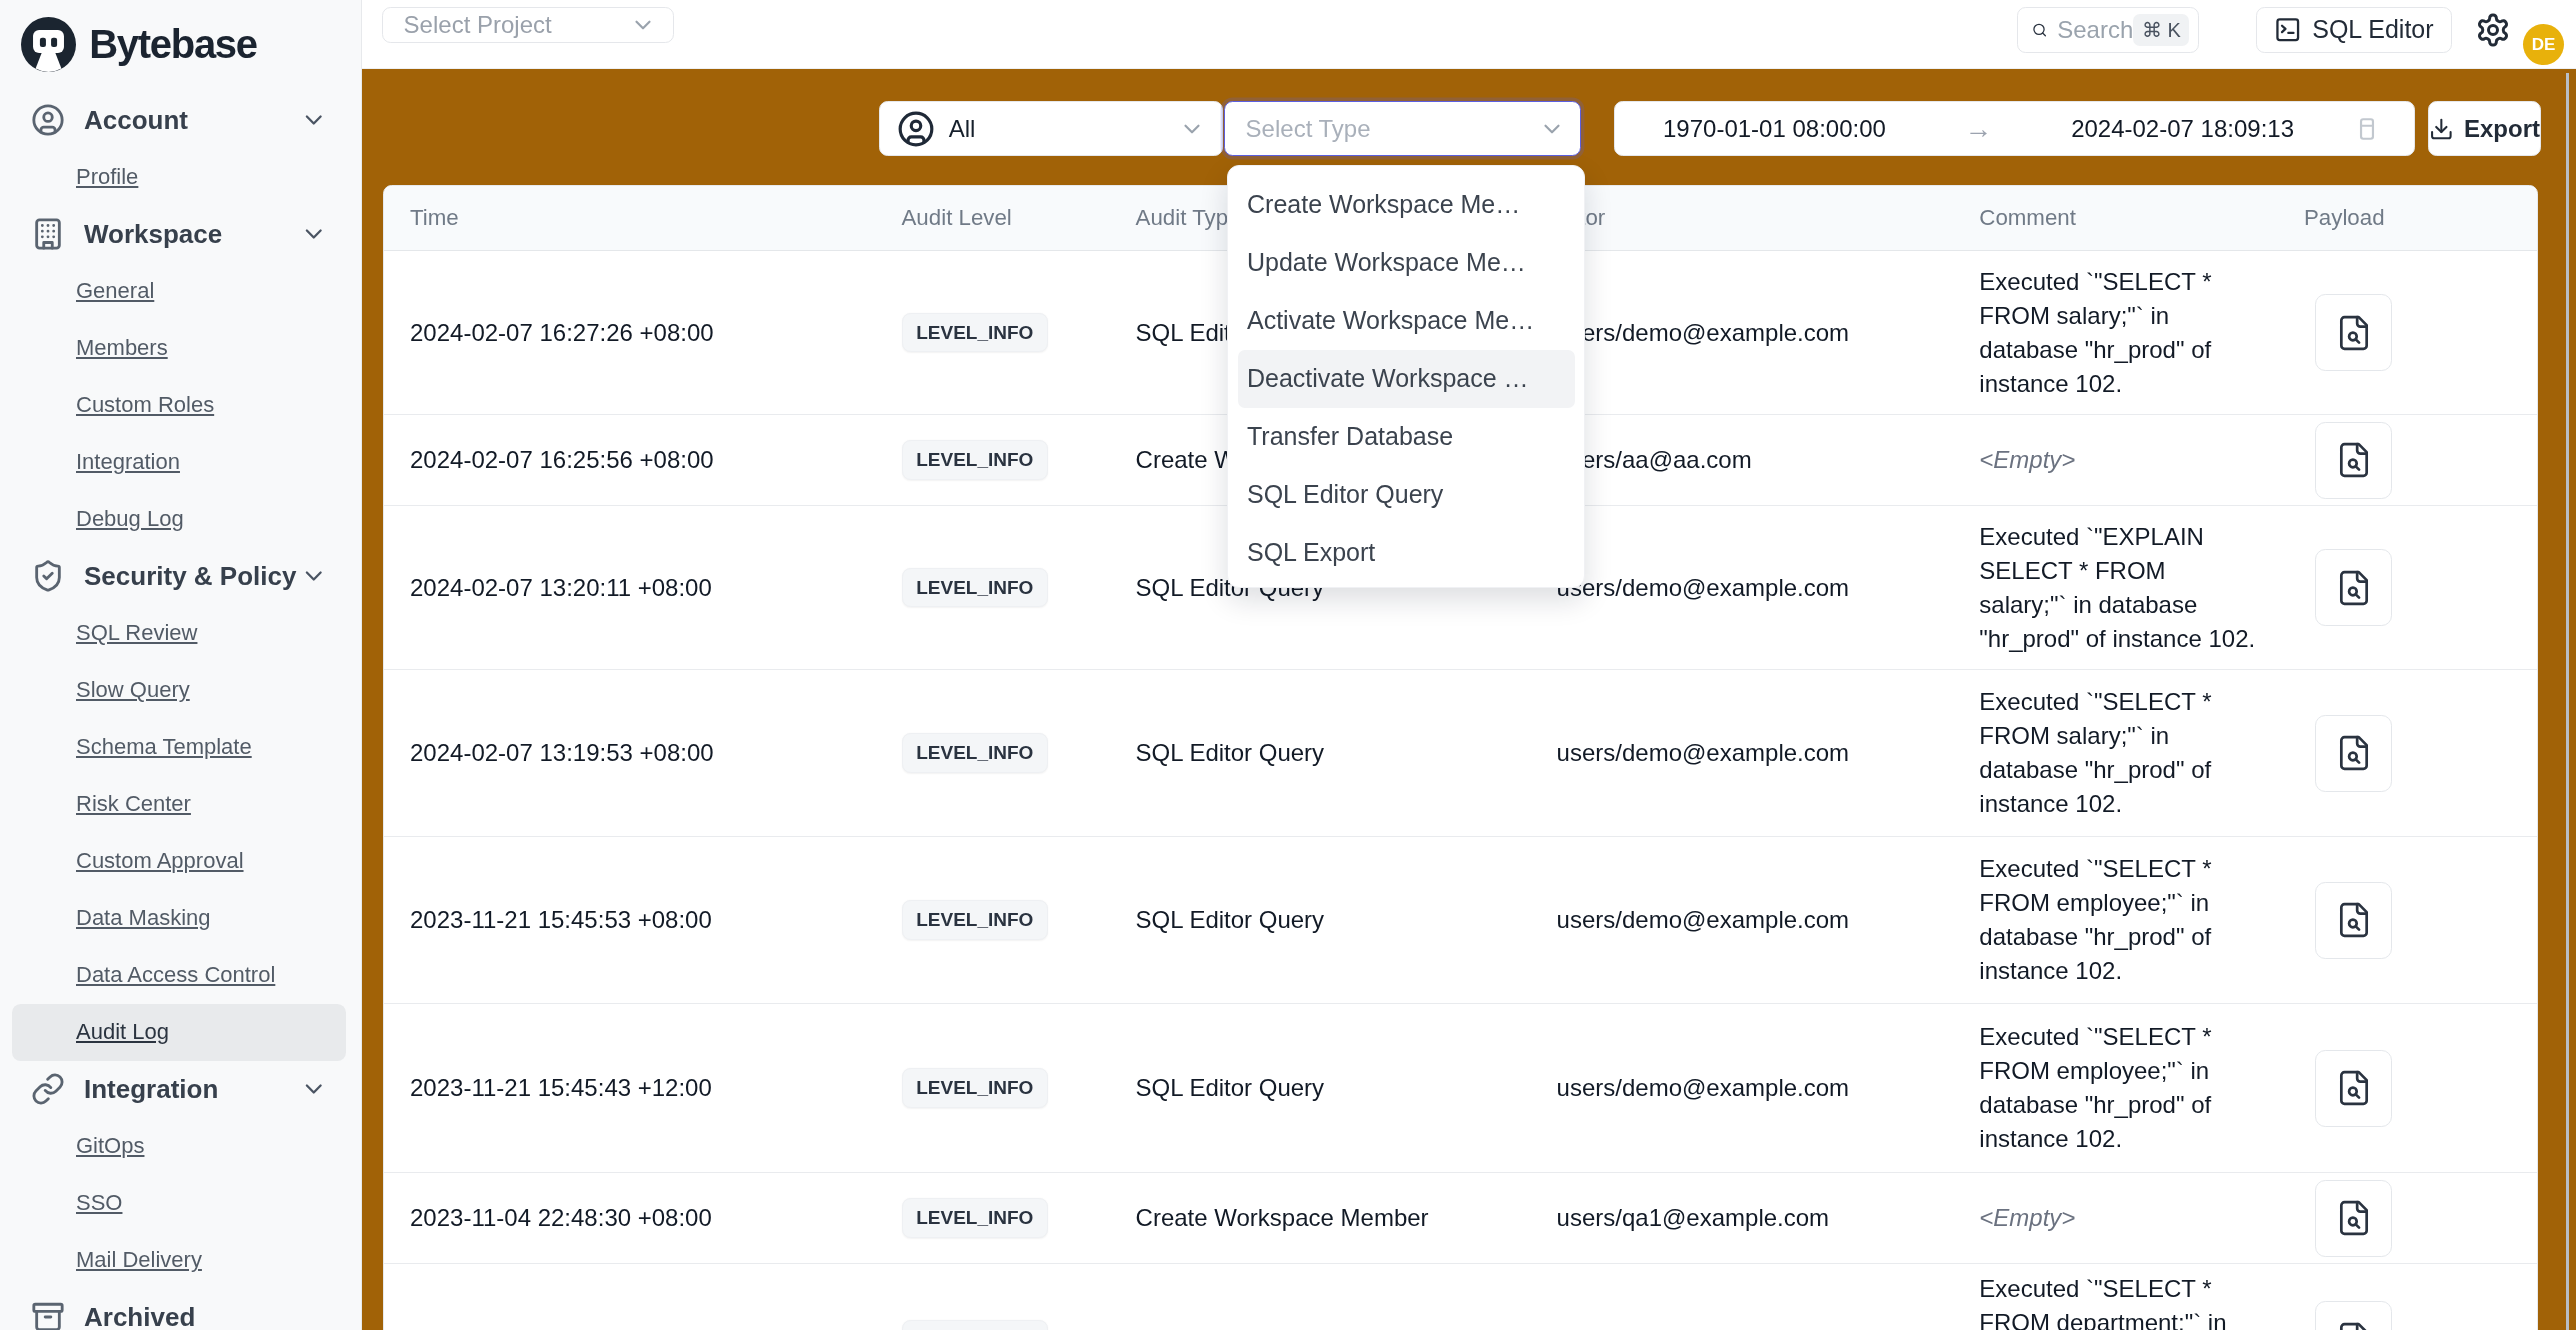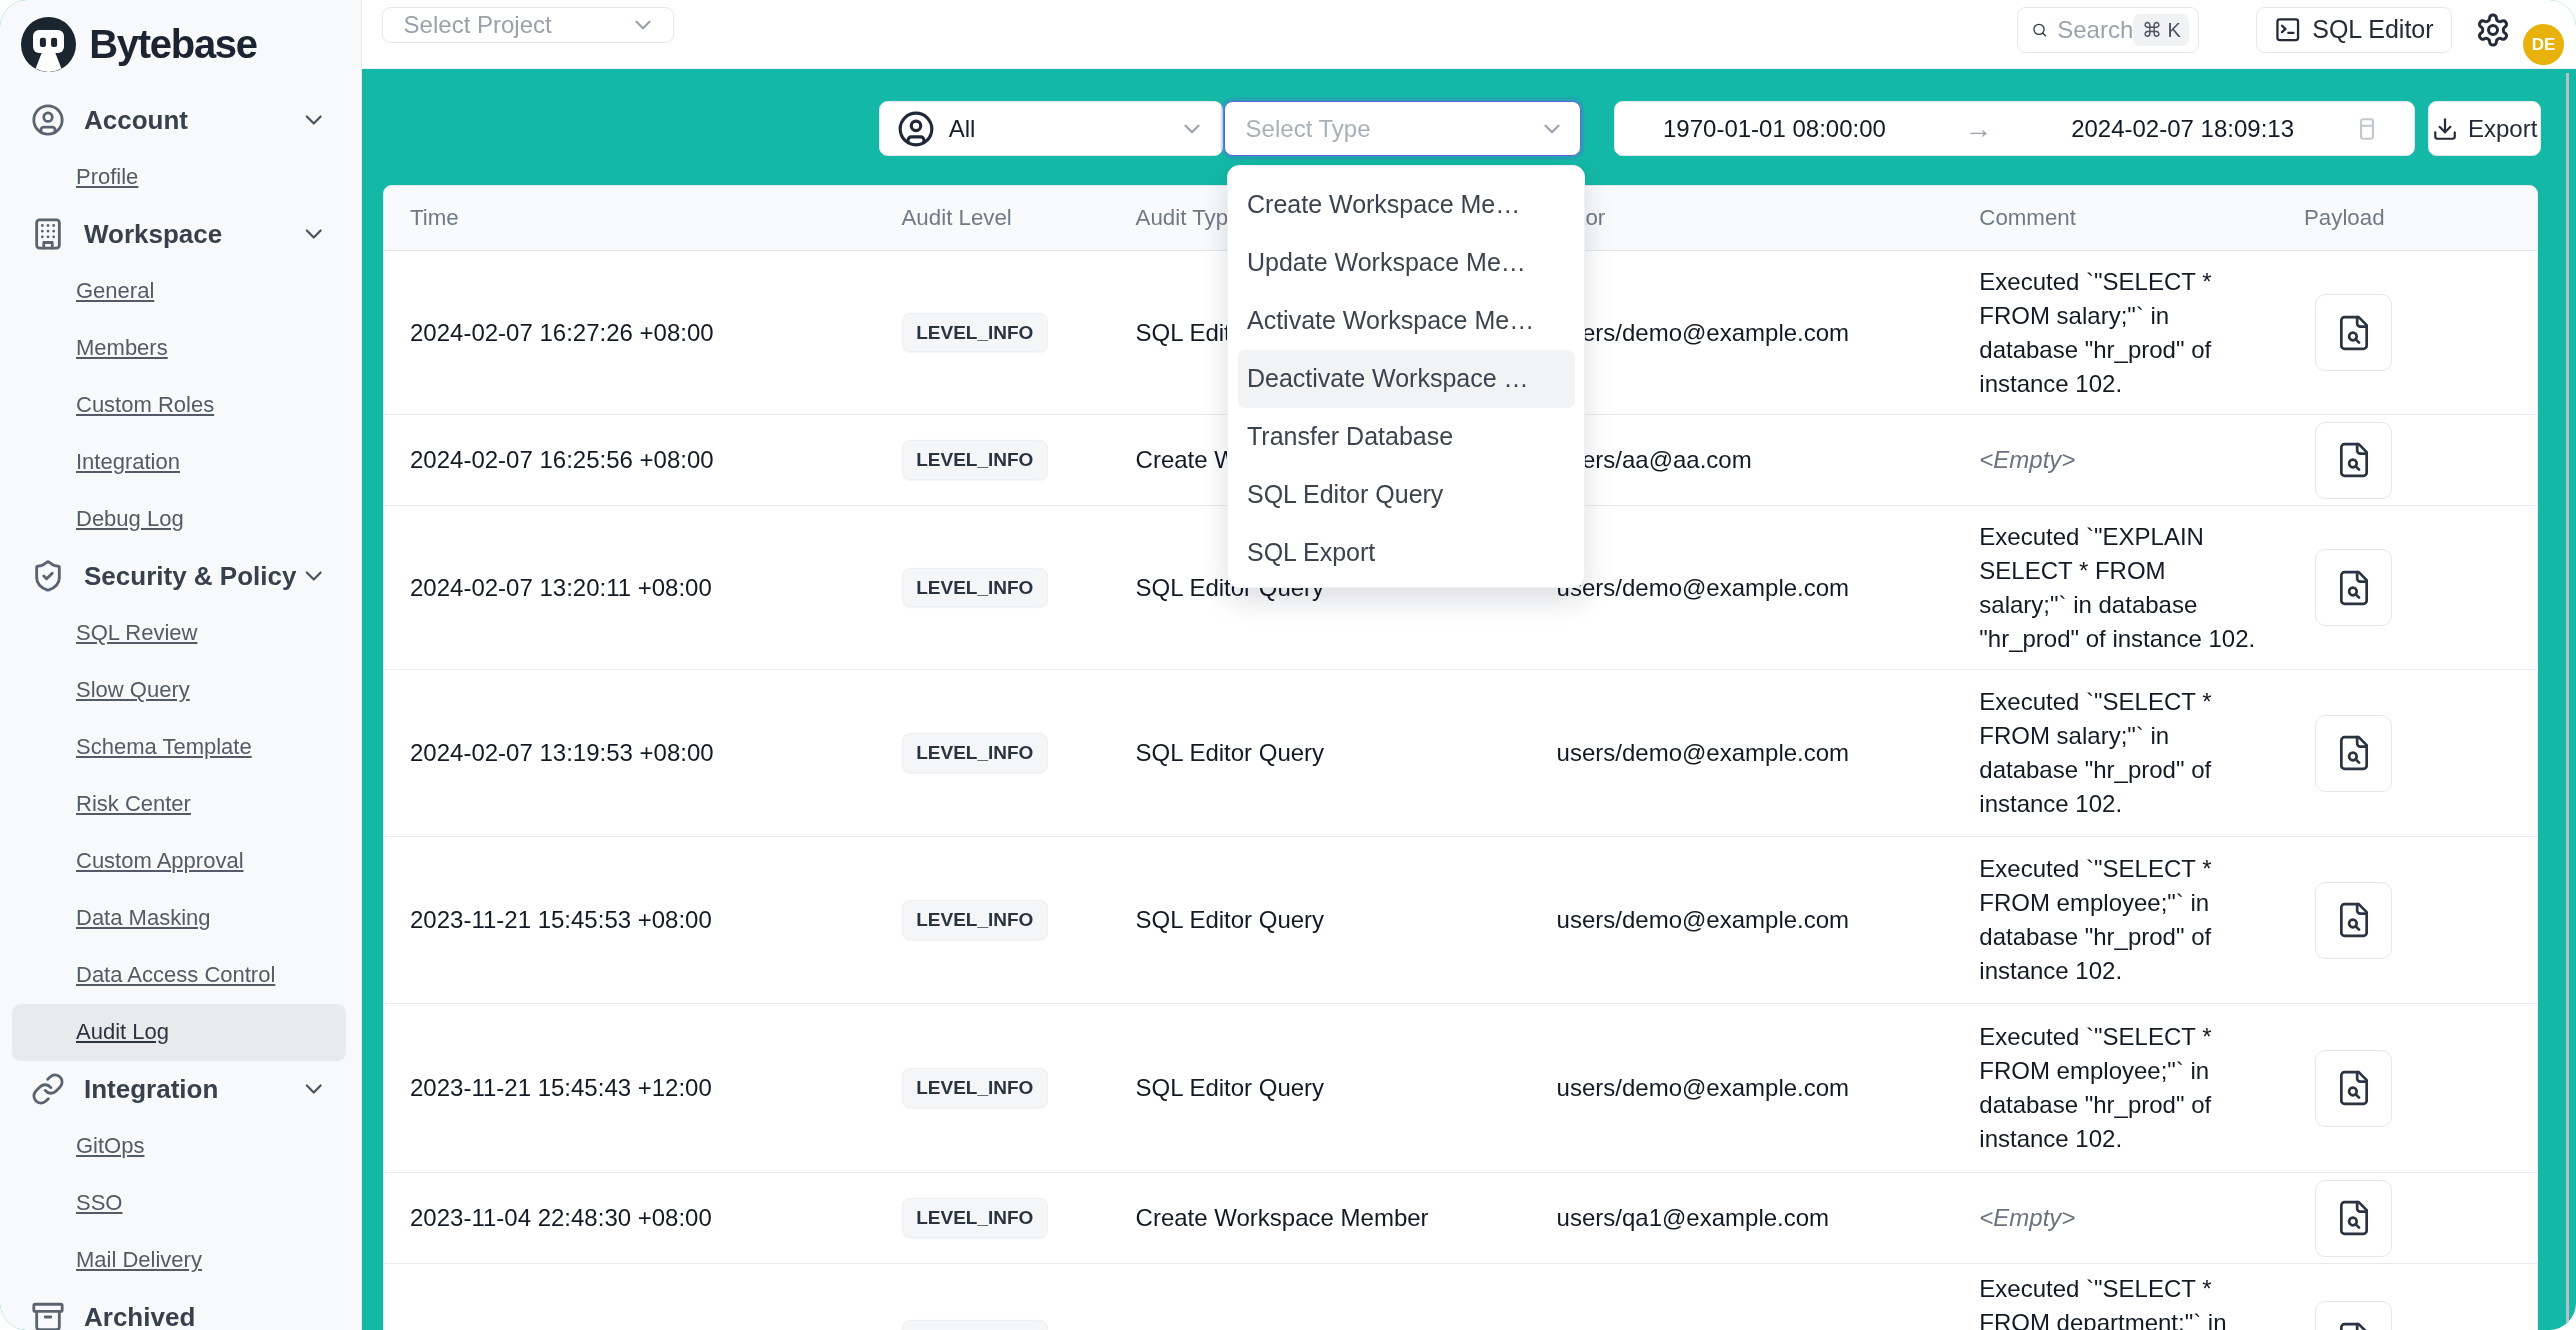--- a/index.html
+++ b/index.html
@@ -1,17 +1,17 @@
 <!DOCTYPE html>
 <html style="font-size:13.7px"><head>
 <meta charset="utf-8">
 <style>
   html,body{margin:0;padding:0;}
-  #app{position:relative;width:2576px;height:1330px;background:#14b8a6;overflow:hidden;
-       font-family:"Liberation Sans",sans-serif;color:#121a26;border-radius:27px;}
+  #app{position:relative;width:2576px;height:1330px;background:#a16207;overflow:hidden;
+       font-family:"Liberation Sans",sans-serif;color:#121a26;}
   .abs{position:absolute;box-sizing:border-box;}
 
   
   #sidebar{left:0;top:0;width:362px;height:1330px;background:#f8f9fa;border-right:0.9px solid #e7e9ec;}
   #logo-row{display:flex;align-items:center;gap:13.7px;padding:13.7px 0 0 20.6px;height:76px;box-sizing:border-box;}
   #logo-text{font-size:40px;font-weight:800;letter-spacing:-1.3px;color:#1b2430;}
   #sidebar-nav{padding-top:15.5px;}
   .nav-row{height:57px;display:flex;align-items:center;position:relative;box-sizing:border-box;}
   .nav-group{padding-left:31px;}
   .nav-group .glabel{margin-left:19px;font-size:26px;font-weight:700;color:#37404c;}
@@ -53,21 +53,21 @@
   #filter-type{left:1224px;width:357px;border:1.7px solid #5c5fe0;box-shadow:0 0 0 3.4px rgba(92,95,224,0.22);padding:0 15.5px 0 20.6px;}
   #filter-type .ph{font-size:24px;color:#a9b0ba;flex:1;}
   #date-range{left:1614px;width:801px;padding:0 34px 0 48px;}
   #date-range .dt{font-size:24px;color:#121a26;white-space:nowrap;}
   #date-range .arrow{margin:0 auto;font-size:27.5px;color:#9ca3af;}
   #date-range .cal{width:26px;height:26px;color:#c2c8cf;margin-left:60px;}
   #date-range .cal svg{width:100%;height:100%;}
   #export-btn{left:2428px;width:113px;display:flex;justify-content:center;gap:10.3px;}
   #export-btn .ic{width:26px;height:26px;color:#222b37;}
   #export-btn .ic svg{width:100%;height:100%;}
-  #export-btn .lbl{font-size:24px;font-weight:400;color:#222b37;}
+  #export-btn .lbl{font-size:24px;font-weight:700;color:#222b37;}
 
   
   #audit-table{left:383px;top:185px;width:2155px;height:1229px;border:0.9px solid #e7e9ec;border-radius:8.6px 8.6px 0 0;background:#fff;}
   .tgrid{display:grid;grid-template-columns:502px 241px 421px 421px 318px 253px;align-items:center;}
   #table-head{height:64px;background:#f8fafc;border-bottom:0.9px solid #e4e7ea;border-radius:8.6px 8.6px 0 0;}
   #table-head .hcell{font-size:22.3px;color:#707a87;}
   .c-time{padding-left:26px;}
   .c-level{padding-left:15.5px;}
   .c-type{padding-left:8.6px;}
   .c-actor{padding-left:5.2px;}

